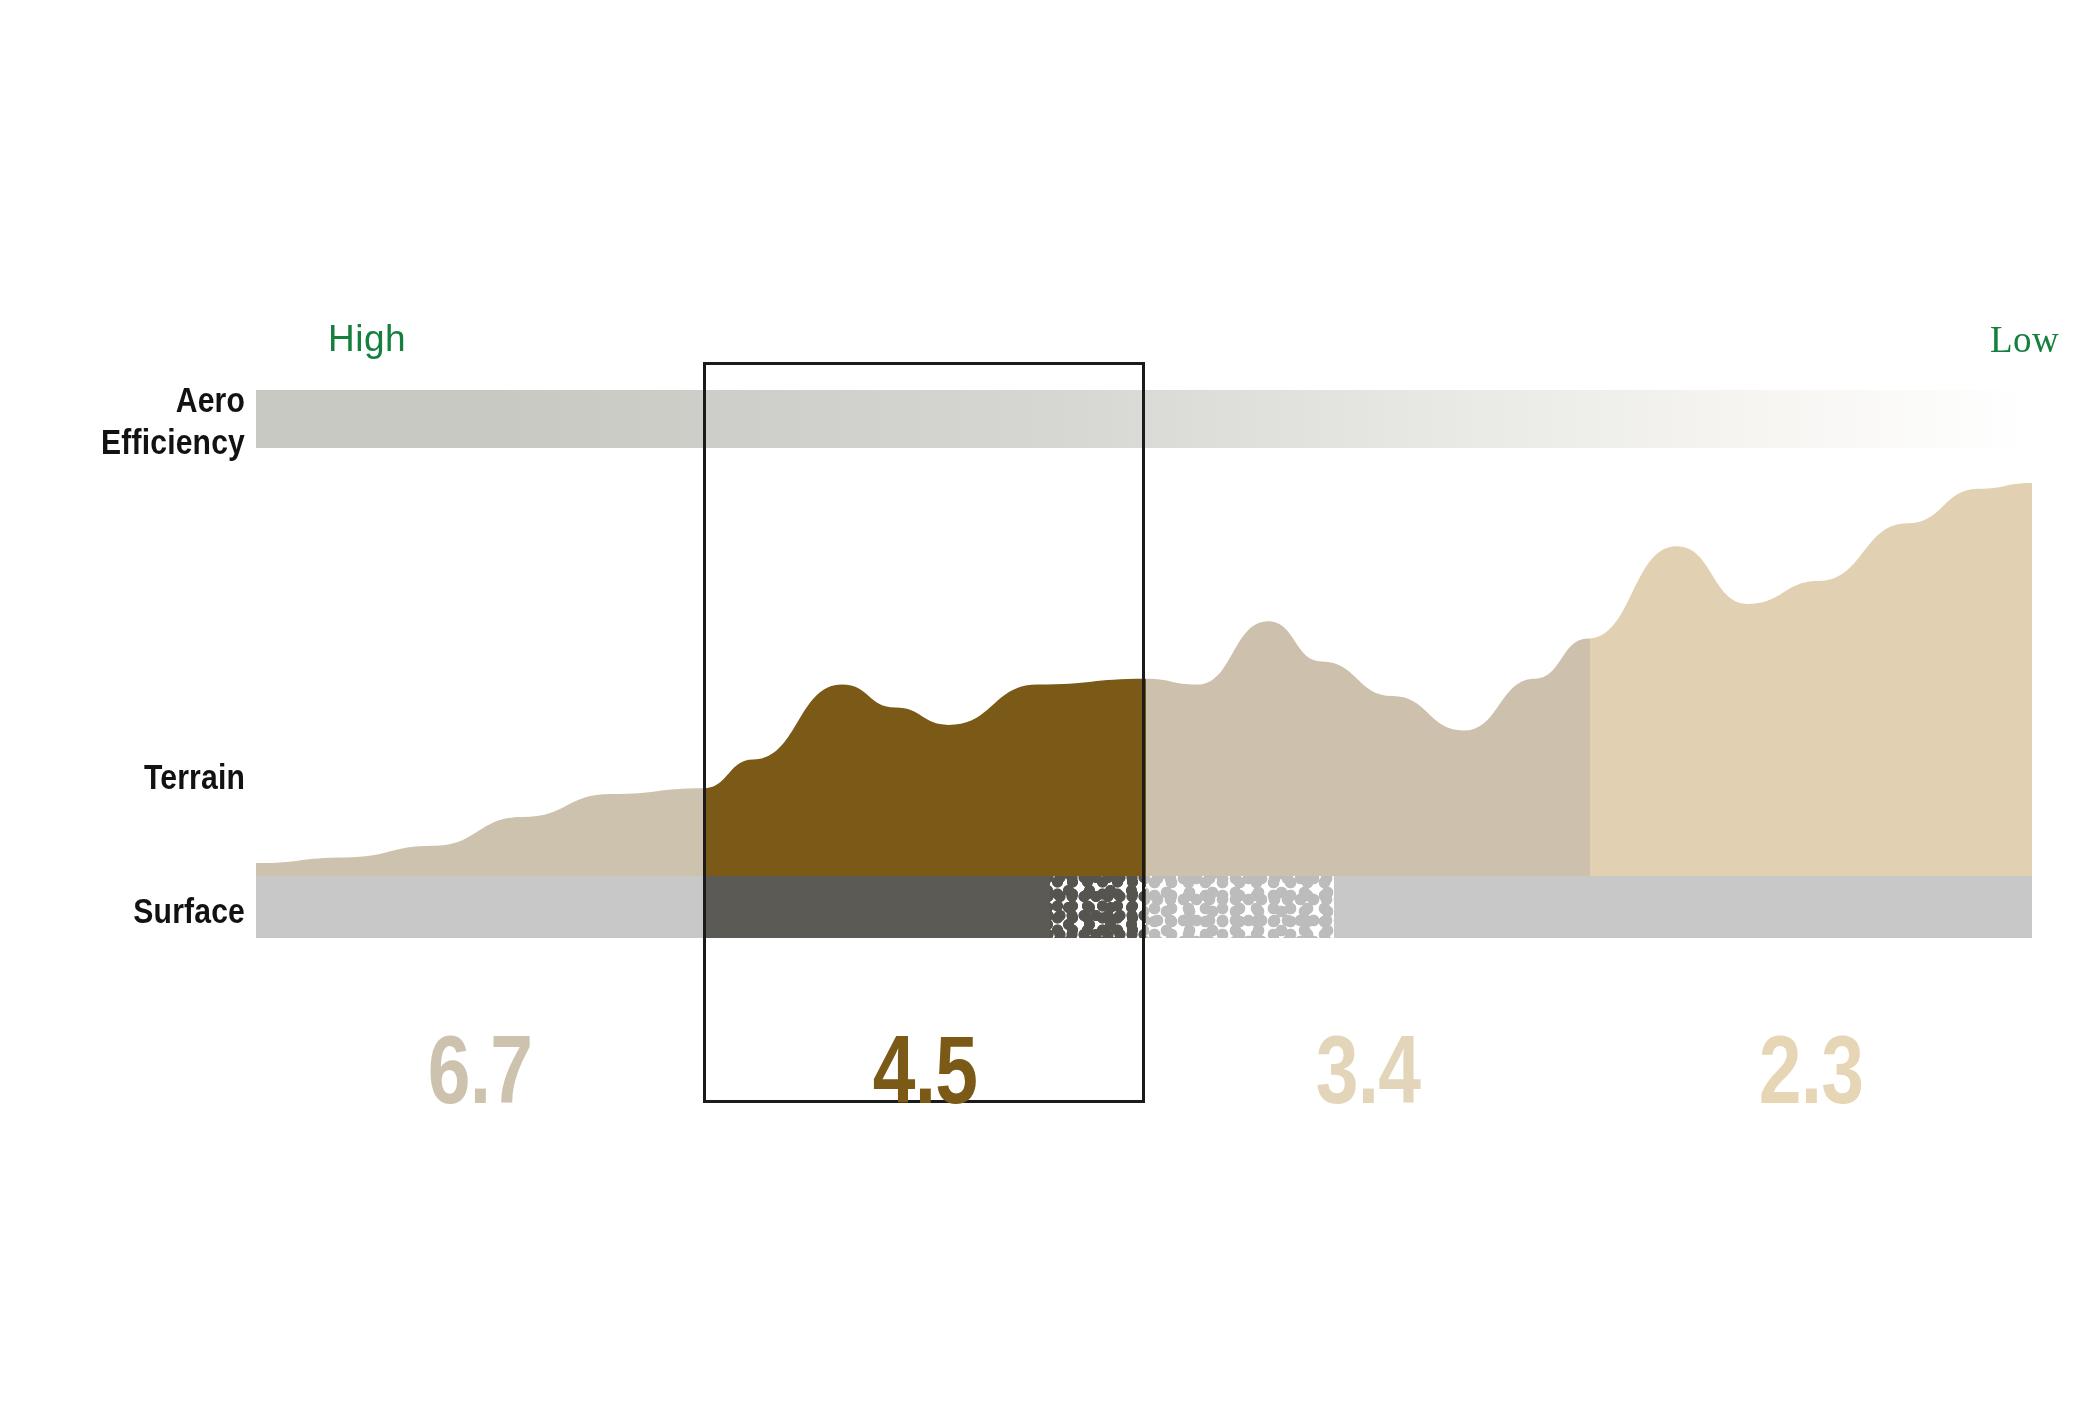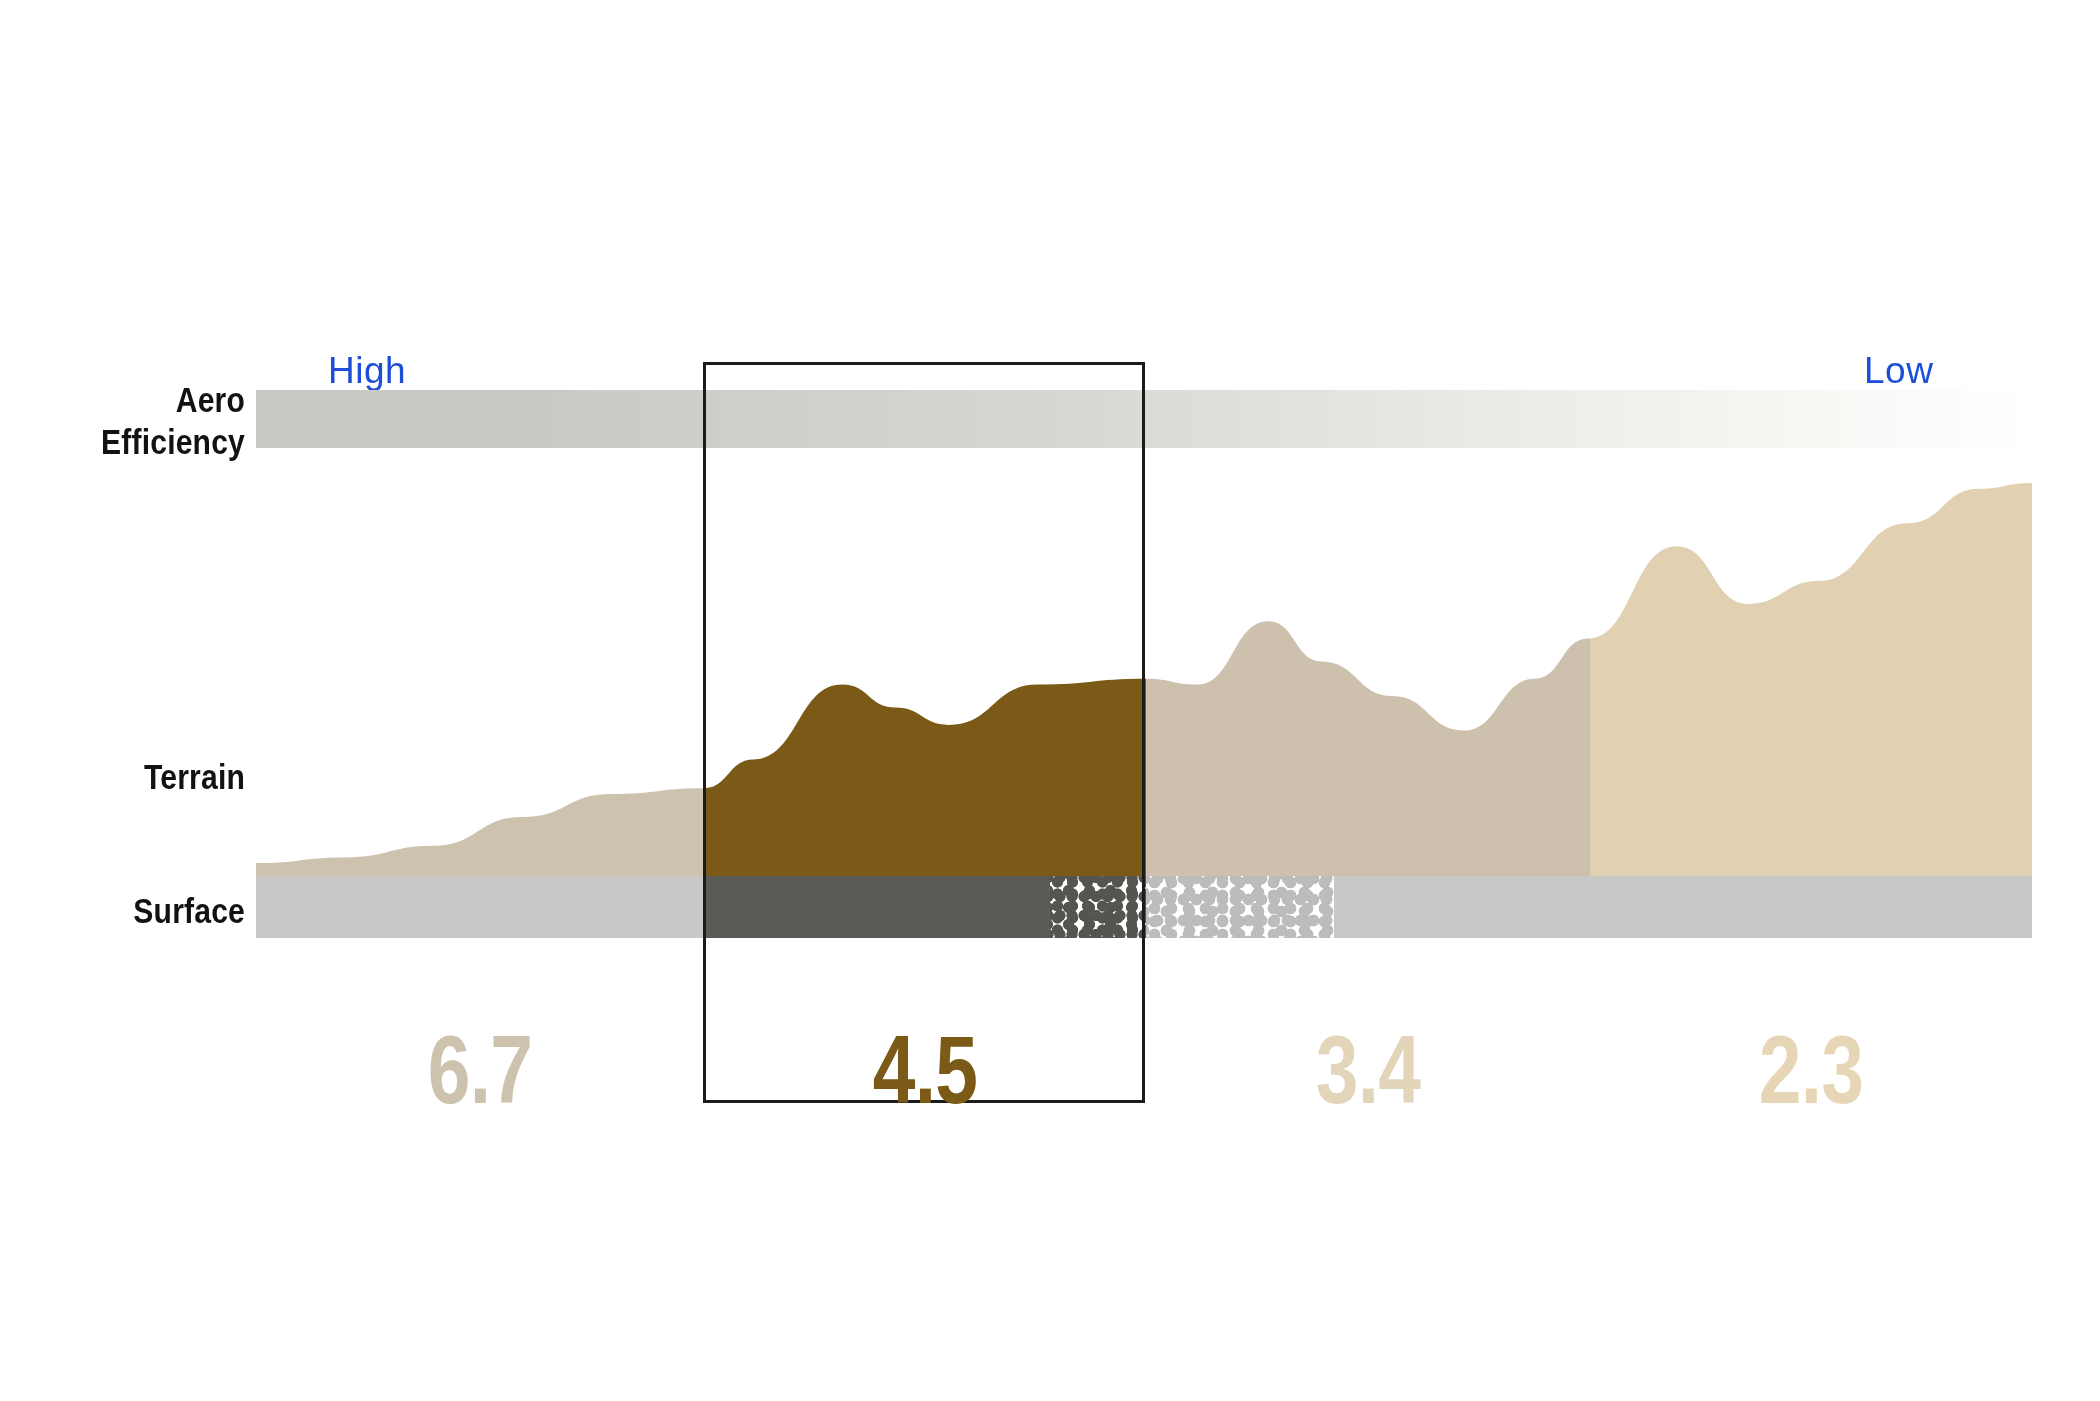--- a/index.html
+++ b/index.html
@@ -21,26 +21,25 @@
   }
   #lbl-aero{right:1855px;top:379px;width:300px;}
   #lbl-terrain{right:1855px;top:756px;width:300px;}
   #lbl-surface{right:1855px;top:890px;width:300px;}
 
   .end-label{
     position:absolute;
     font-family:"Liberation Sans",sans-serif;
     font-weight:normal;
     font-size:37px;
-    color:#1d4ed8;
+    color:#15803d;
     letter-spacing:.5px;
-    margin-top:32px;
   }
   #lbl-high{left:328px;top:318px;}
-  #lbl-low{left:1864px;top:318px;}
+  #lbl-low{left:1990px;top:318px;font-family:Liberation Serif, serif;}
 
   #plot{position:absolute;left:256px;top:362px;width:1776px;height:741px;}
 
   #aero-bar{
     position:absolute;left:0px;top:28px;width:1776px;height:58px;
   }
 
   #terrain-svg{position:absolute;left:0px;top:0px;width:1776px;height:576px;}
 
   #surface-band{position:absolute;left:0px;top:514px;width:1776px;height:62px;}

